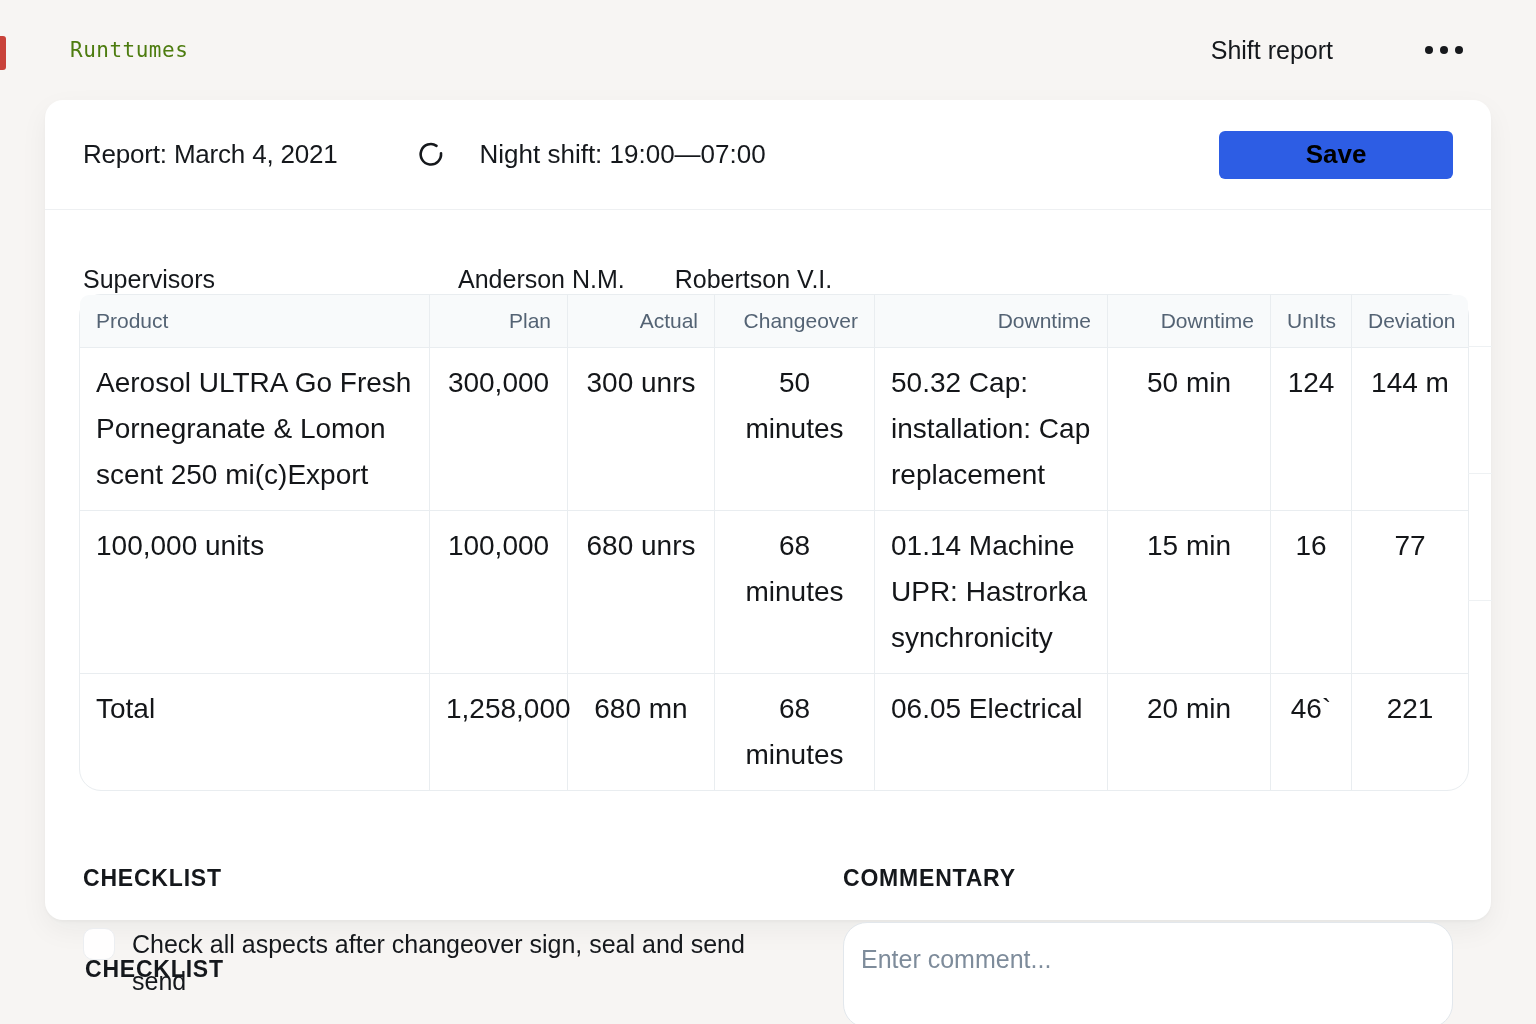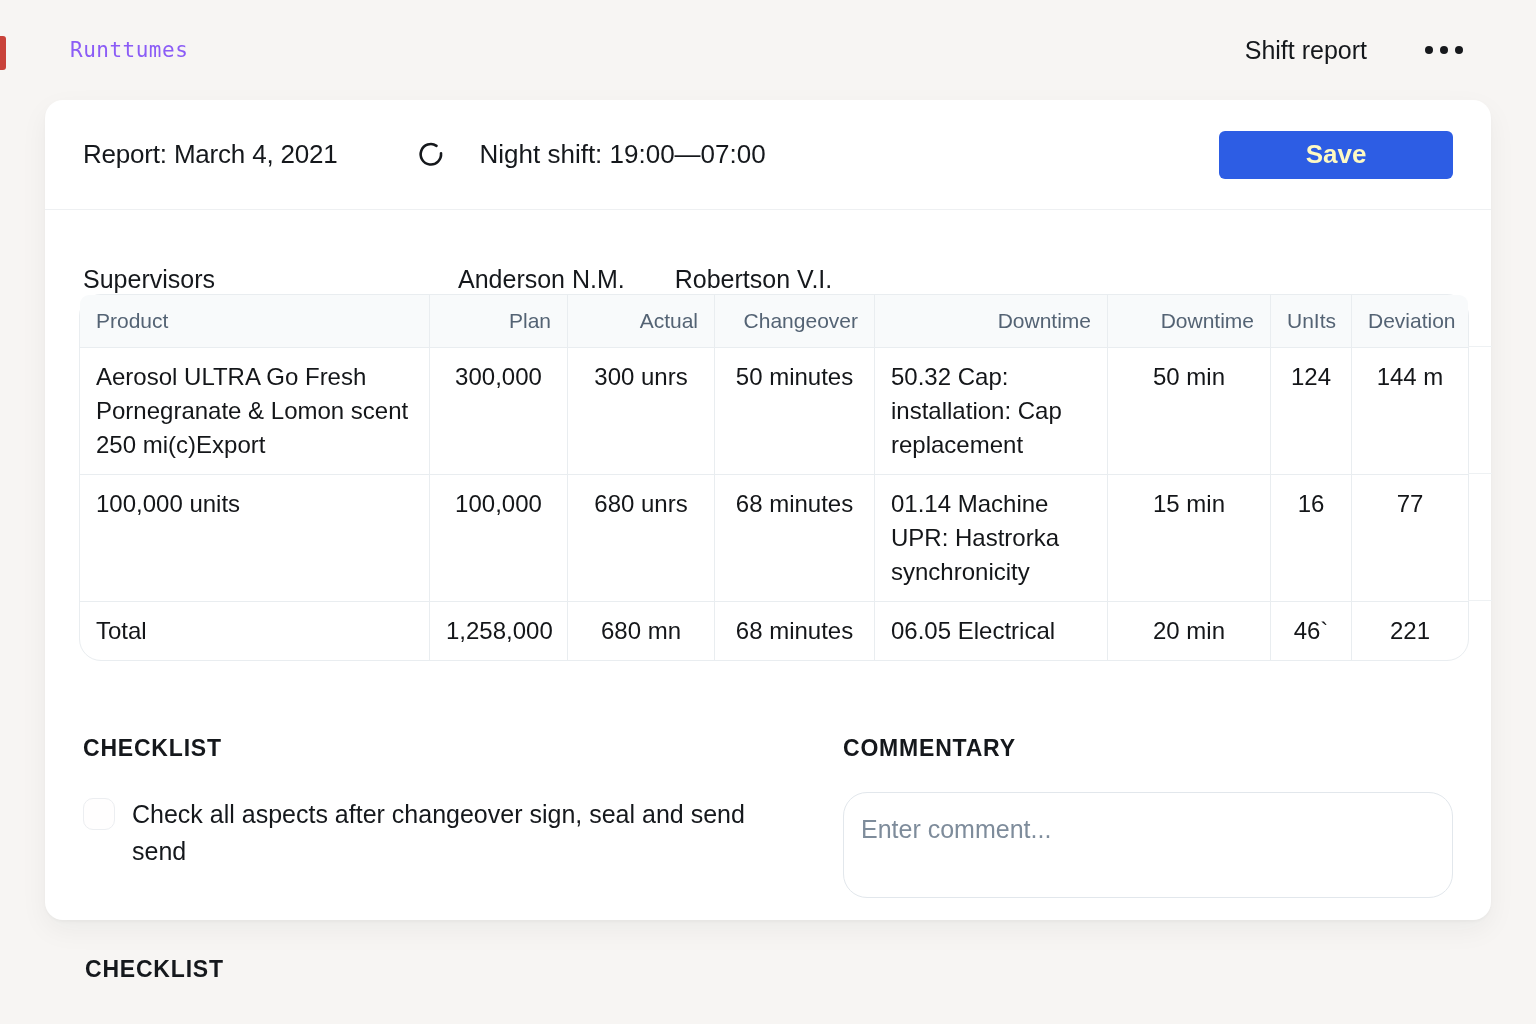--- a/index.html
+++ b/index.html
@@ -8,52 +8,52 @@
     position:relative;
     background:#f7f5f3;
     font-family:"Liberation Sans", sans-serif;
     color:#15181c;
     overflow:hidden;
   }
 
   
   .red-marker { position:absolute; left:0; top:36px; width:6px; height:34px; background:#c9423a; border-radius:0 3px 3px 0; }
   .topbar { position:absolute; left:0; top:0; width:100%; height:100px; display:flex; align-items:center; }
-  .logo { margin-left:70px; font-family:"DejaVu Sans Mono", monospace; font-size:21px; color:#8b5cf6; letter-spacing:.5px; cursor:pointer; }
-  .topbar-right { margin-left:auto; margin-right:71px; display:flex; align-items:center; gap:56px; }
+  .logo { margin-left:70px; font-family:"DejaVu Sans Mono", monospace; font-size:21px; color:#4d7c0f; letter-spacing:.5px; cursor:pointer; }
+  .topbar-right { margin-left:auto; margin-right:71px; display:flex; align-items:center; gap:90px; }
   .page-title { font-size:25px; }
   .menu-dots { display:flex; gap:7px; cursor:pointer; padding:6px 2px; }
   .menu-dots i { width:8px; height:8px; border-radius:50%; background:#17191c; }
 
   
   .card { position:absolute; left:45px; top:100px; width:1446px; height:820px; background:#fff;
           border-radius:18px; box-shadow:0 2px 3px rgba(25,30,40,.03), 0 10px 28px rgba(25,30,40,.05); }
 
   .card-header { display:flex; align-items:center; height:110px; padding:16px 38px; border-bottom:1px solid #eef0f2;gap:13px; }
   .report-title { font-size:26px; font-weight:500; letter-spacing:-.2px; }
   .moon-wrap { margin-left:64px; width:32px; height:32px; display:flex; align-items:center; justify-content:center; }
   .shift-label { margin-left:20px; font-size:26px; }
   .save-btn { margin-left:auto; width:234px; height:48px; border:none; border-radius:6px; background:#2d5de4;
-              color:#fef9c3; font-family:inherit; font-size:26px; font-weight:700; cursor:pointer; }
+              color:#000000; font-family:inherit; font-size:26px; font-weight:700; cursor:pointer; }
 
   .supervisors { display:flex; align-items:flex-end; padding:0 38px; height:84px; }
   .sup-label { width:375px; font-size:25px; font-weight:500; }
   .sup-name { font-size:25px; font-weight:500; }
   .sup-name.first { margin-right:50px; }
 
   
   .table-wrap { position:relative; margin-left:34px; width:1412px; }
   table { width:1388px; border-collapse:separate; border-spacing:0; table-layout:fixed;
           border:1px solid #e9edf0; border-radius:22px; }
   th { height:52px; padding:0 16px; background:#f8fafb; color:#546374; font-size:21px; font-weight:400;
        text-align:right; vertical-align:middle; }
   th.cell-left { text-align:left; }
   th + th, td + td { border-left:1px solid #e9edf0; }
   tbody td { border-top:1px solid #e9edf0; }
-  td { padding:12px 16px; font-size:24px; line-height:34px; vertical-align:top; text-align:center; color:#141619; }
+  td { padding:12px 16px; font-size:28px; line-height:46px; vertical-align:top; text-align:center; color:#141619; }
   td.cell-left { text-align:left; }
   thead th:first-child { border-top-left-radius:9px; }
   thead th:last-child { border-top-right-radius:9px; }
   tbody tr:last-child td:first-child { border-bottom-left-radius:9px; }
   tbody tr:last-child td:last-child { border-bottom-right-radius:9px; }
   .sliver { position:absolute; left:1389px; top:0; width:24px; height:360px; pointer-events:none; }
   .sliver i { position:absolute; left:0; width:24px; border-top:1px solid #eef1f3; }
   .sliver i:nth-child(1){ top:52px; } .sliver i:nth-child(2){ top:179px; } .sliver i:nth-child(3){ top:306px; }
 
   

